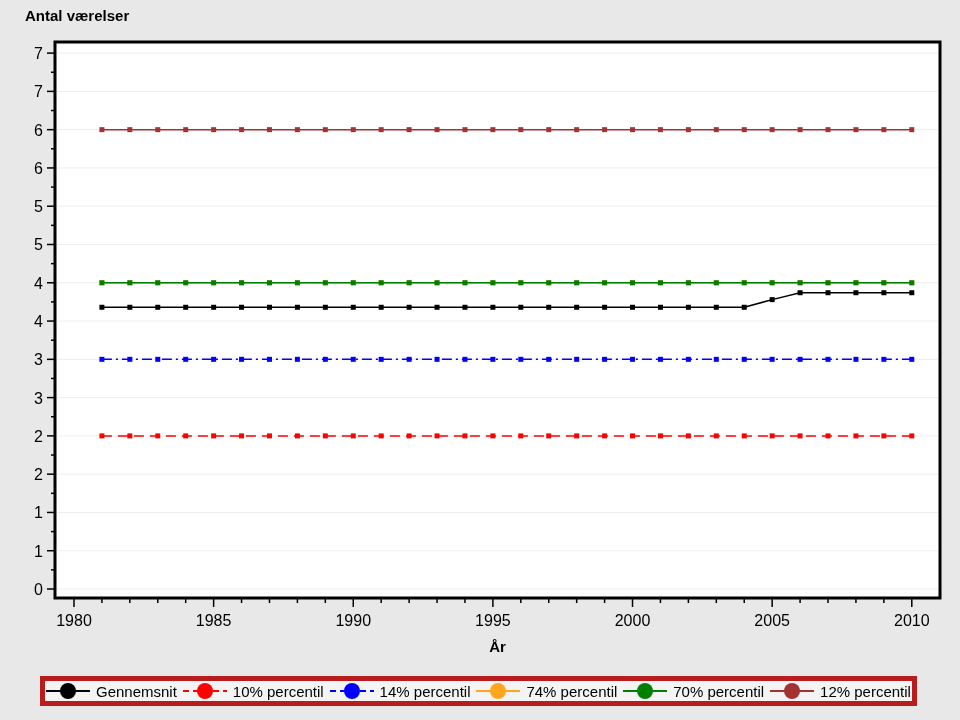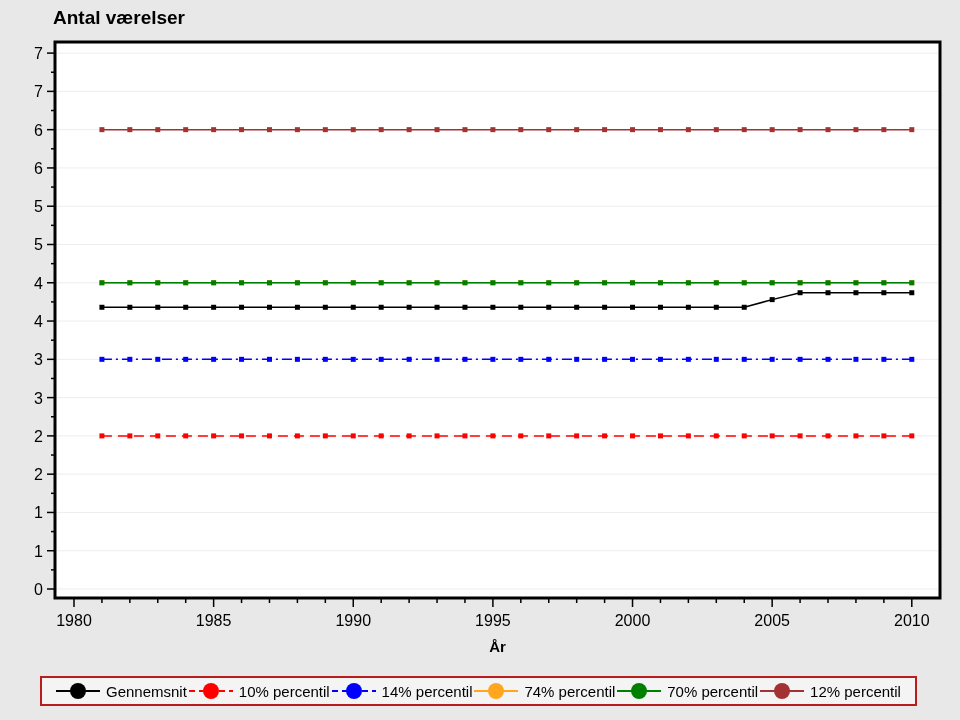--- a/index.html
+++ b/index.html
@@ -5,28 +5,28 @@
   html,body{margin:0;padding:0;}
   body{
     width:960px;height:720px;
     background:#e8e8e8;
     font-family:"Liberation Sans", sans-serif;
     position:relative;
     overflow:hidden;
   }
   .chart-title{
     position:absolute;left:25px;top:7px;
-    font-size:19px;font-weight:bold;color:#000;margin-left:28px;
+    font-size:15px;font-weight:bold;color:#000;
   }
   #plot-wrap{position:absolute;left:0;top:0;}
   .legend{
     position:absolute;left:40px;top:676px;width:877px;height:30px;
-    background:#f4f4f4;border:2px solid #b91c1c;box-sizing:border-box;
+    background:#f4f4f4;border:5px solid #b91c1c;box-sizing:border-box;
     display:flex;align-items:center;justify-content:space-between;
-    padding:0 14px;
+    padding:0 1px;
     text-align:right;
   }
   .legend-item{display:flex;align-items:center;gap:6px;}
   .legend-item span.lbl{font-size:15px;color:#000;white-space:nowrap;}
   svg text{font-family:"Liberation Sans", sans-serif;}
 </style>
 </head>
 <body>
 
 <div class="chart-title">Antal værelser</div>

